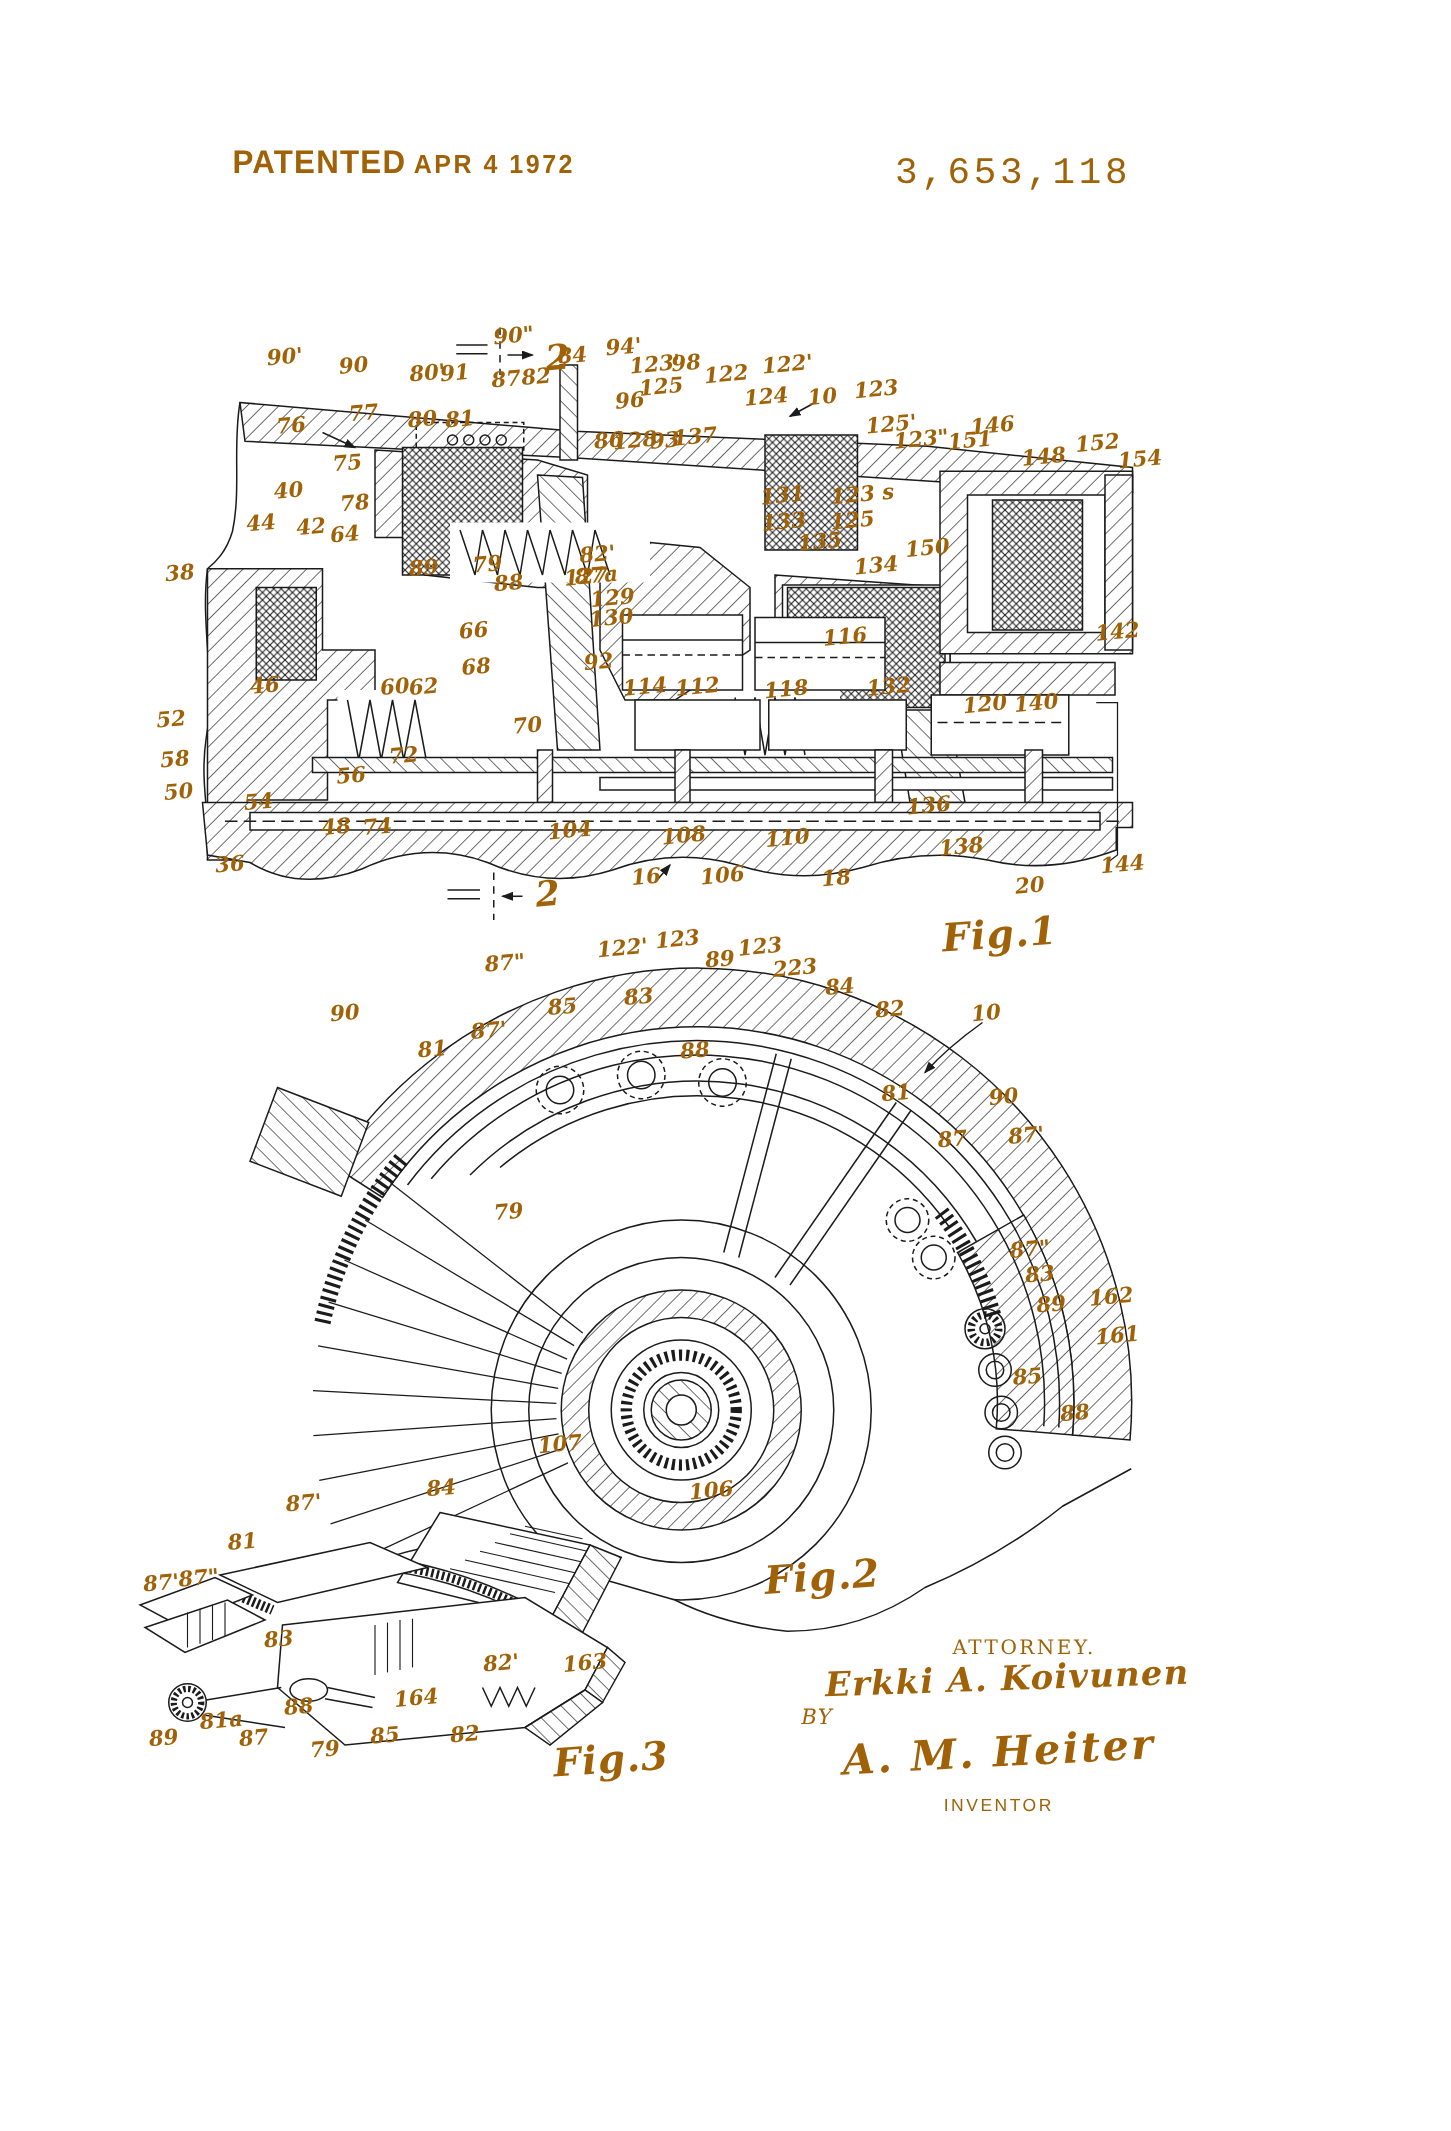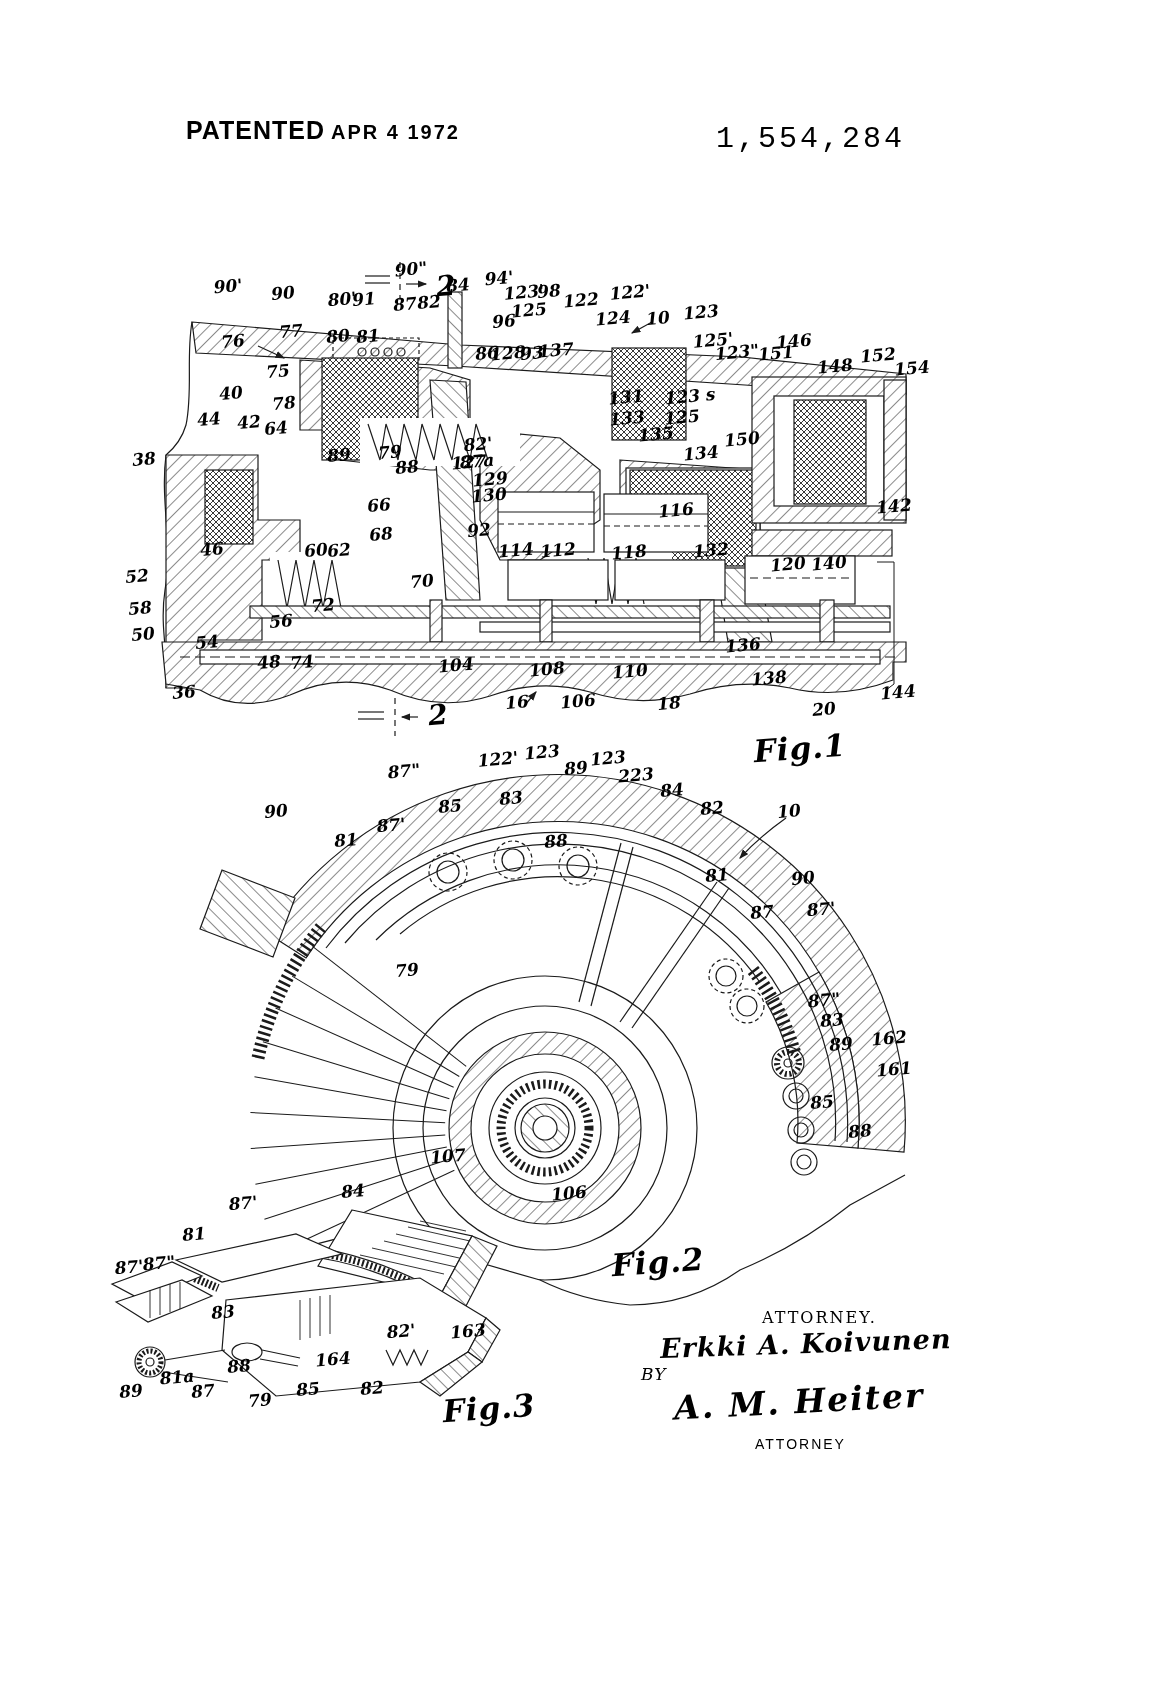--- a/index.html
+++ b/index.html
@@ -1,17 +1,17 @@
 <!DOCTYPE html>
 <html><head>
 <meta charset="utf-8">
 <style>
   html,body{margin:0;padding:0;background:#ffffff;}
   .page{position:relative;width:1161px;height:1705px;background:#ffffff;overflow:hidden;
-        font-family:"DejaVu Serif", serif;color:#000000;}
+        font-family:"DejaVu Serif", serif;color:#a16207;}
   .stamp{position:absolute;left:186px;top:116px;font-family:"Liberation Sans",sans-serif;
          font-weight:700;font-size:25px;letter-spacing:1px;transform:scaleY(1.05);}
   .stamp .d{font-size:20px;letter-spacing:2px;margin-left:6px;}
   .patnum{position:absolute;left:716px;top:122px;font-family:"Liberation Mono",monospace;
           font-size:30px;letter-spacing:3px;}
   .layer{position:absolute;left:0;top:0;width:1161px;height:1705px;pointer-events:none;}
   .ref{position:absolute;transform:translate(-50%,-50%) rotate(-5deg);
        font:italic 700 17px "DejaVu Serif",serif;white-space:nowrap;}
   .caption{position:absolute;transform:translate(-50%,-50%) rotate(-4deg);
        font:italic 700 31px "DejaVu Serif",serif;letter-spacing:1px;}
@@ -23,21 +23,21 @@
   svg{position:absolute;left:0;top:0;}
 </style>
 </head>
 <body>
 
 <div class="page">
 
   <div class="stamp">
     <span>PATENTED</span><span class="d">APR   4 1972</span>
   </div>
-  <div class="patnum">1,554,284</div>
+  <div class="patnum">3,653,118</div>
 
   <svg width="1161" height="1705" viewBox="0 0 1161 1705">
     <defs>
       <pattern id="hA" width="9" height="9" patternUnits="userSpaceOnUse" patternTransform="rotate(45)">
         <rect width="9" height="9" fill="#ffffff"></rect>
           <line x1="0" y1="0" x2="0" y2="9" stroke="#2a2a2a" stroke-width="1.1"></line>
       </pattern>
       <pattern id="hB" width="9" height="9" patternUnits="userSpaceOnUse" patternTransform="rotate(-45)">
         <rect width="9" height="9" fill="#ffffff"></rect>
           <line x1="0" y1="0" x2="0" y2="9" stroke="#2a2a2a" stroke-width="1.1"></line>
@@ -419,14 +419,14 @@
     </div>
 
   <div class="caption" style="left:800px;top:748px;">Fig.1</div>
   <div class="caption" style="left:658px;top:1262px;">Fig.2</div>
   <div class="caption" style="left:489px;top:1408px;">Fig.3</div>
 
   <div class="inv-head">ATTORNEY.</div>
   <div class="inv-name">Erkki A. Koivunen</div>
   <div class="inv-by">BY</div>
   <div class="inv-sig">A. M. Heiter</div>
-  <div class="inv-att">ATTORNEY</div>
+  <div class="inv-att">INVENTOR</div>
 </div>
 
 </body></html>

